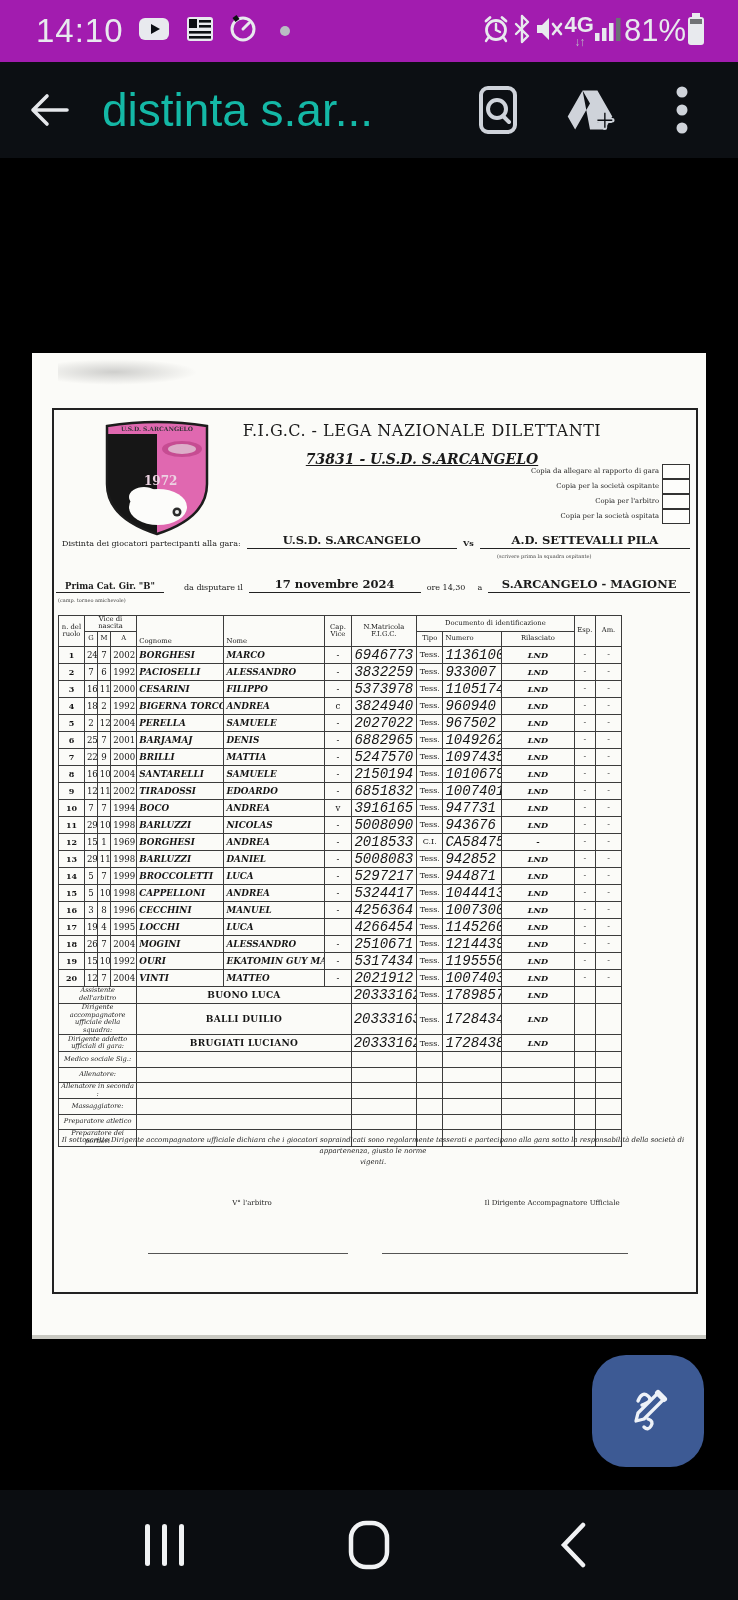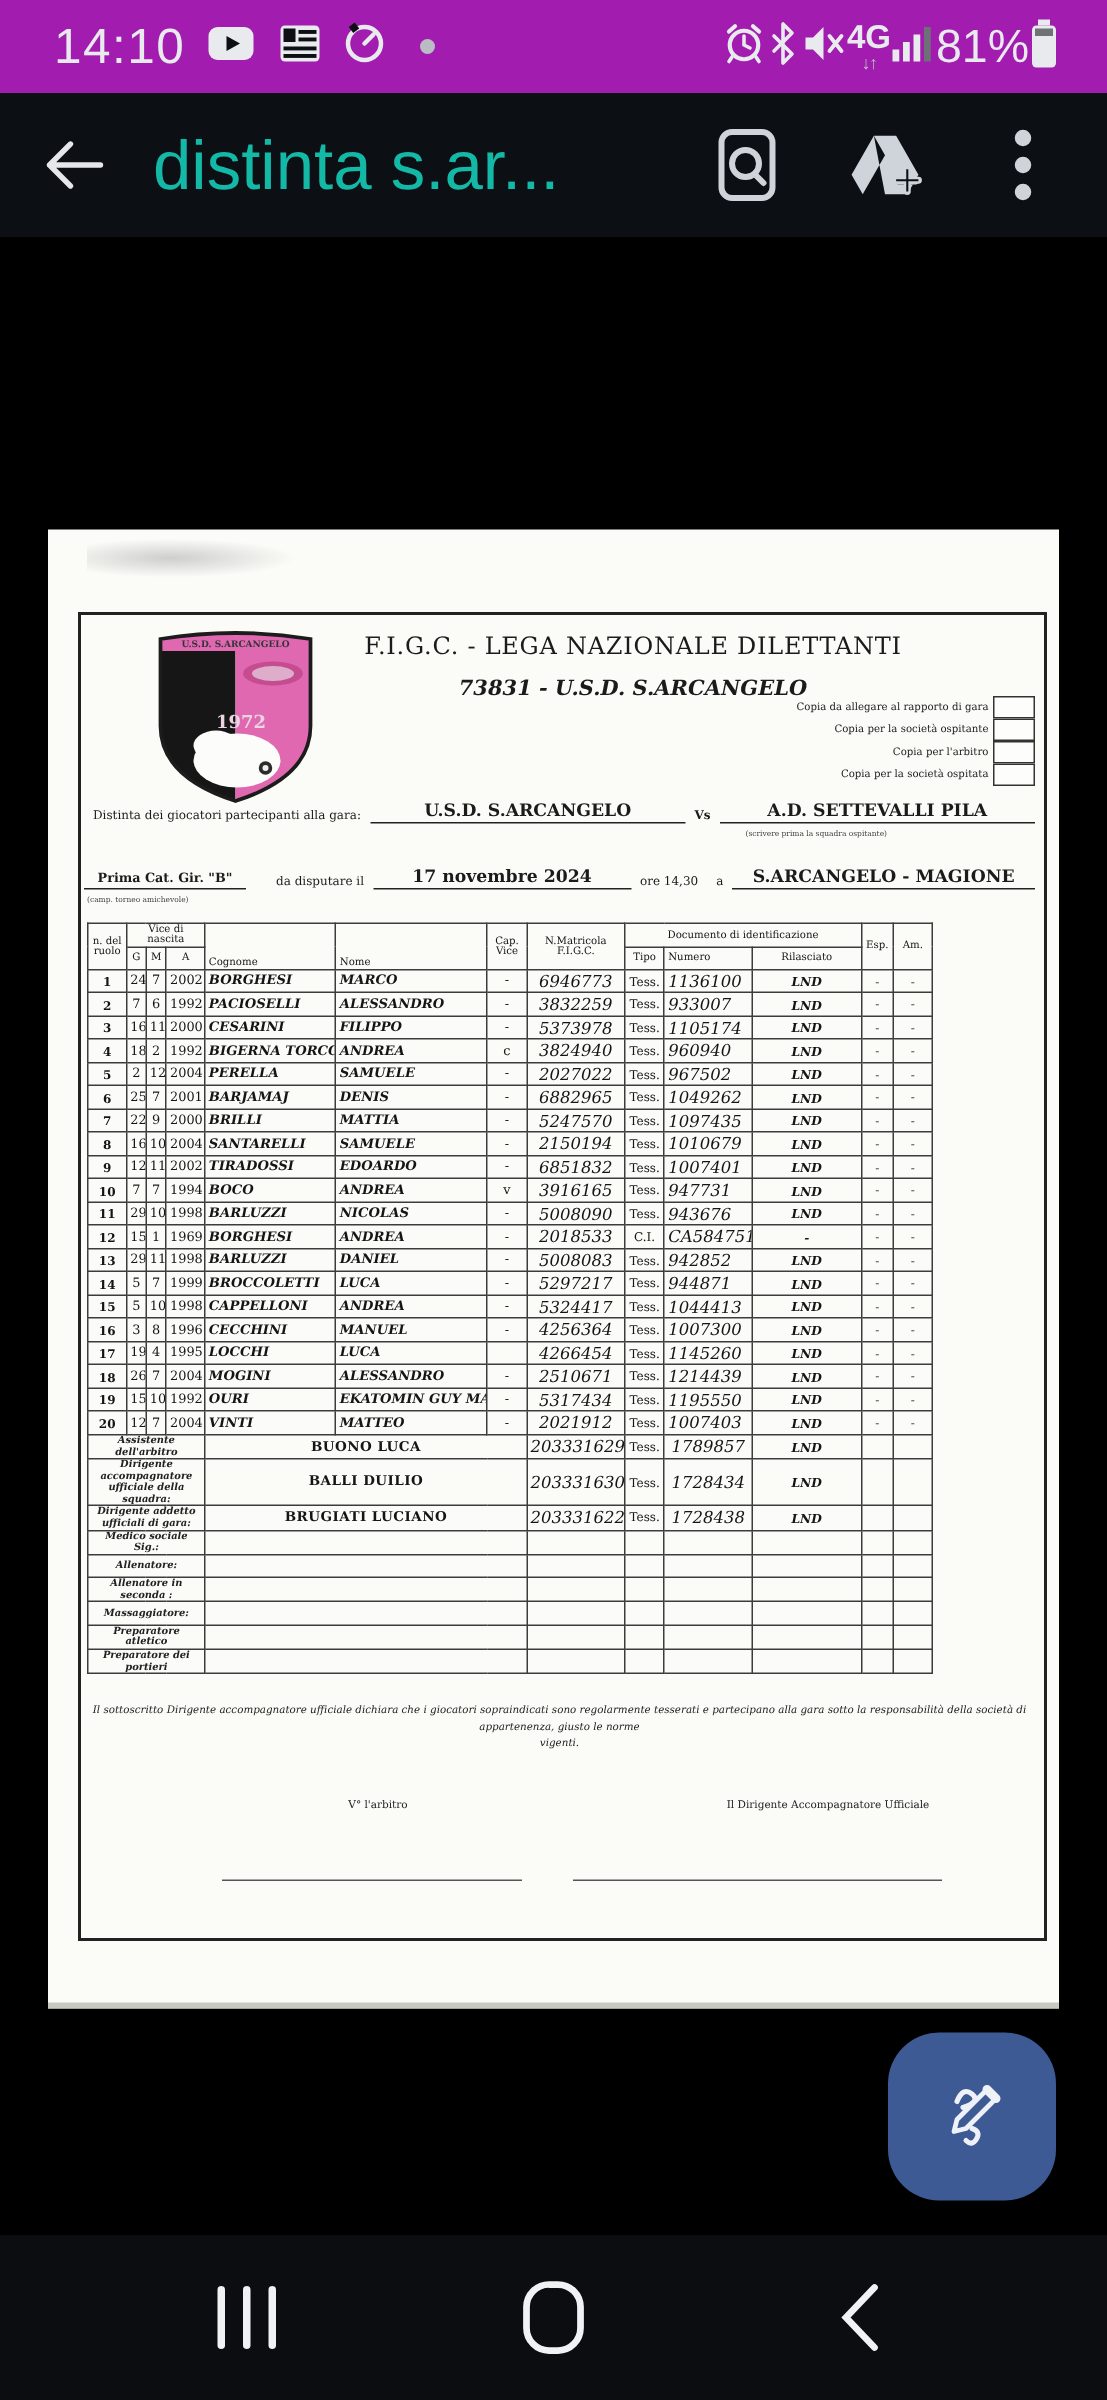--- a/index.html
+++ b/index.html
@@ -31,21 +31,21 @@
   .ab-btn{width:52px;height:52px;display:flex;align-items:center;justify-content:center;}
   
   .page{
     position:absolute;left:32px;top:353px;width:674px;height:982px;background:#fbfbf8;
     color:#1b1b1b;font-family:"DejaVu Serif",serif;border-bottom:4px solid #c9c9c2;
   }
   .smudge{position:absolute;left:26px;top:6px;width:140px;height:26px;
     background:radial-gradient(ellipse at 40% 50%, rgba(90,90,90,.28), rgba(0,0,0,0) 70%);}
   .sheet-border{position:absolute;left:20px;top:55px;width:642px;height:882px;border:2px solid #222;}
   .fed-title{position:absolute;left:190px;top:68px;width:400px;text-align:center;font-size:16px;letter-spacing:.5px;}
-  .club-title{position:absolute;left:190px;top:98px;width:400px;text-align:center;font-size:14px;font-weight:bold;font-style:italic;}
+  .club-title{position:absolute;left:190px;top:98px;width:400px;text-align:center;font-size:14px;font-weight:bold;font-style:italic;text-decoration:underline;}
   .crest{position:absolute;left:66px;top:62px;}
   .copies{position:absolute;right:16px;top:110px;}
   .copy-row{display:flex;align-items:center;justify-content:flex-end;height:15px;}
   .copy-row .lbl{font-size:6.8px;color:#222;margin-right:3px;white-space:nowrap;}
   .copy-row .box{width:26px;height:13px;border:1px solid #333;margin-bottom:-1px;background:#fdfdfb;}
   .matchrow{position:absolute;left:24px;width:634px;display:flex;align-items:flex-end;font-size:8px;}
   .mr-a{top:180px;}
   .mr-b{top:224px;}
   .team-line{border-bottom:1.2px solid #222;text-align:center;font-weight:bold;font-size:11.5px;padding:0 4px 1px 4px;}
   .small-note{position:absolute;font-size:5px;color:#444;}
@@ -57,25 +57,25 @@
   }
   .roster th,.roster td{border:1px solid #3c3c3c;padding:0 2px;overflow:hidden;white-space:nowrap;}
   .roster th{font-weight:normal;font-size:6.8px;text-align:center;line-height:1.1;white-space:normal;}
   .roster td{height:14.5px;font-size:8.6px;}
   .roster tr.hdr1 th{height:13px;}
   .roster tr.hdr2 th{height:14px;}
   td.c{text-align:center;}
   td.l{text-align:left;}
   td.num{font-weight:bold;font-size:8px;}
   td.name{font-style:italic;font-weight:bold;font-size:8.8px;}
-  td.mono{font-style:italic;font-size:11px;}
+  td.mono{font-style:italic;font-size:14px;font-family:Liberation Mono, monospace;}
   td.tipo{font-size:8px;}
   td.ril{font-style:italic;font-weight:bold;font-size:8.2px;}
   td.dim{font-size:8px;color:#333;}
-  td.staff-label{font-size:6.6px;font-style:italic;text-align:center;white-space:normal;line-height:1.15;color:#222;font-weight:bold;}
+  td.staff-label{font-size:6.6px;font-style:italic;text-align:center;white-space:normal;line-height:1.15;color:#222;}
   td.staff-name{text-align:center;font-weight:bold;font-size:9px;letter-spacing:.3px;margin-top:32px;}
   
   .decl{position:absolute;left:24px;top:782px;width:634px;text-align:center;
     font-size:6.9px;font-style:italic;line-height:1.6;color:#222;}
   .sig-label{position:absolute;font-size:7px;color:#222;}
   .sig-line{position:absolute;border-top:1.2px solid #555;}
   
   .fab{
     position:absolute;right:34px;bottom:133px;width:112px;height:112px;border-radius:34px;
     background:#3d5a94;display:flex;align-items:center;justify-content:center;

